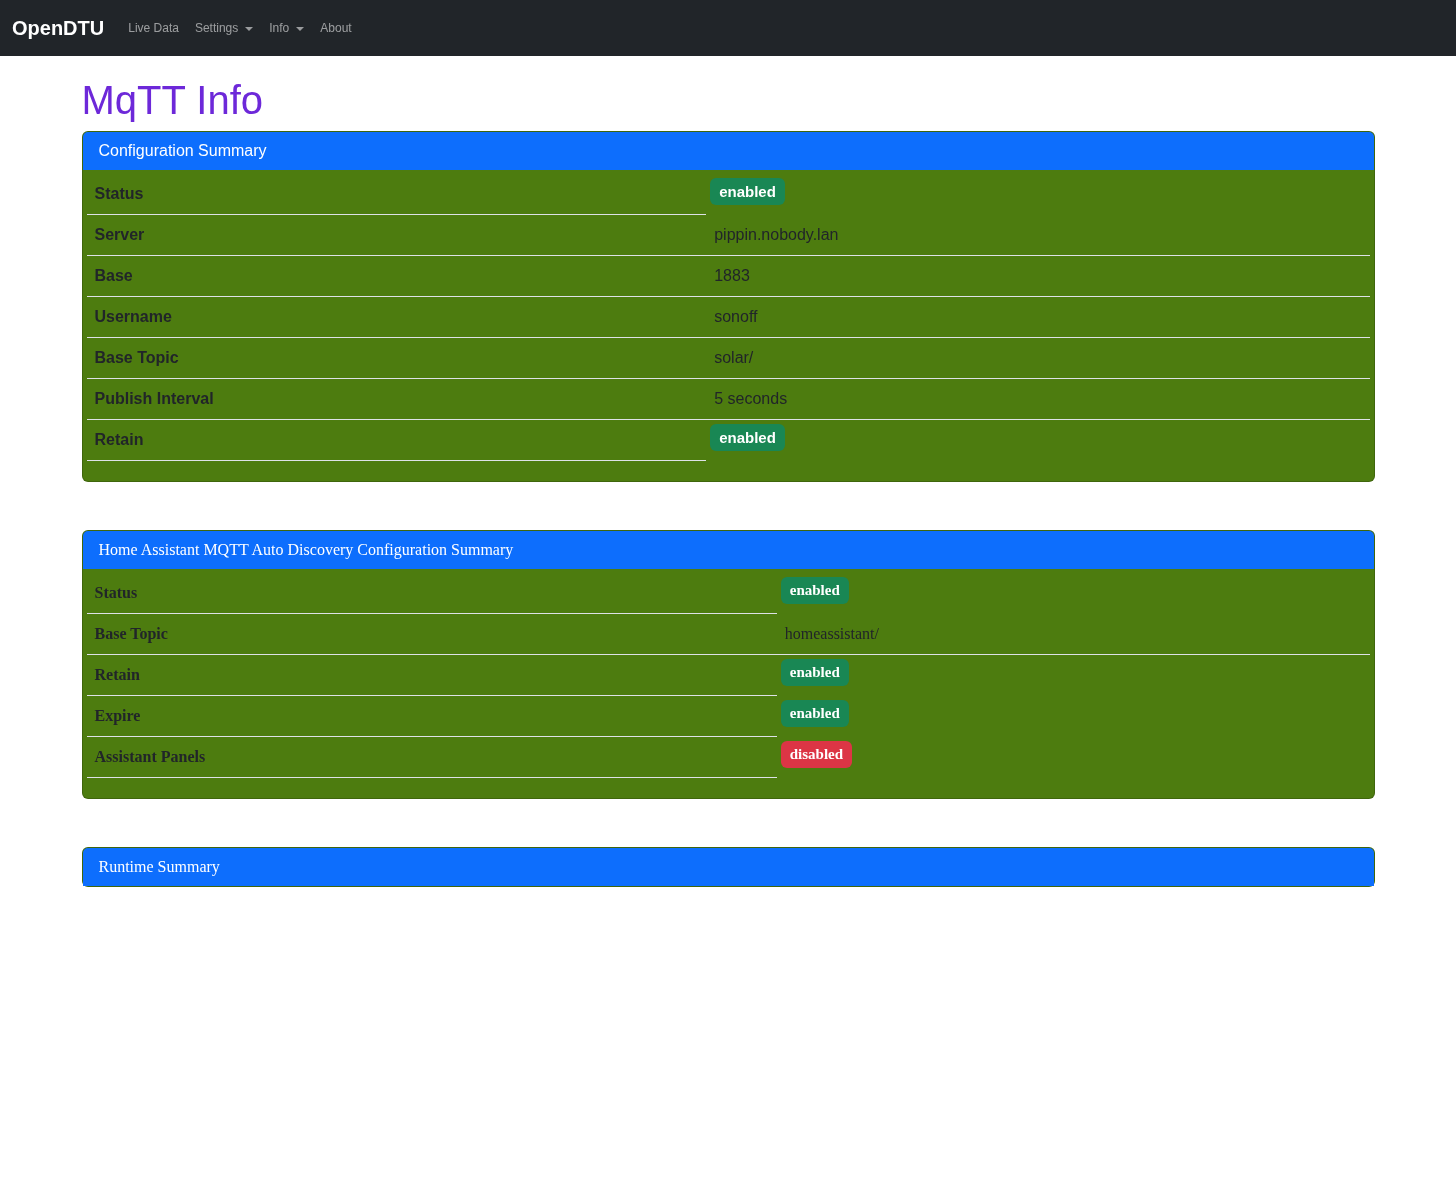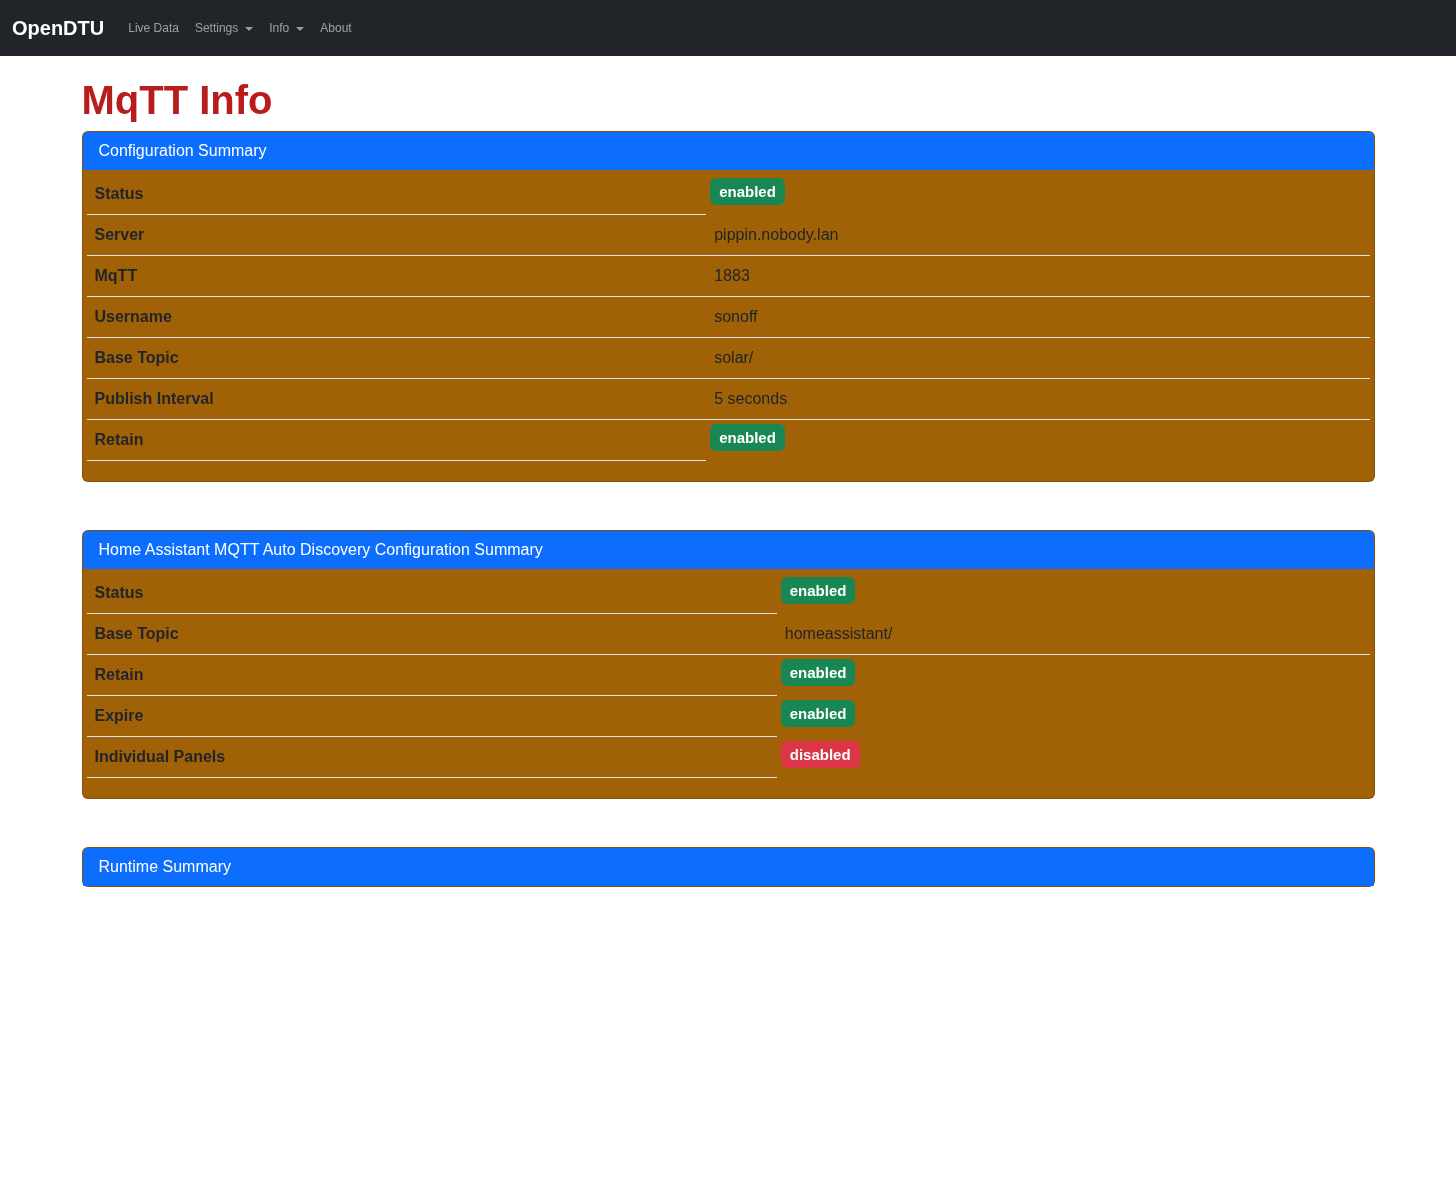--- a/index.html
+++ b/index.html
@@ -45,33 +45,33 @@
     border-top: 4px solid rgba(255,255,255,0.55);
     border-left: 4px solid transparent;
     border-right: 4px solid transparent;
     margin-top: 2px;
   }
 
   
   .container { width: 1293px; margin: 0 auto; }
   h1.page-title {
     font-size: 40px;
-    font-weight: 700;
+    font-weight: 400;
     line-height: 1.15;
     margin: 21px 0 8px 0;
-    color: #b91c1c;
+    color: #6d28d9;
   }
 
   
   .card {
     border: 1px solid rgba(0,0,0,0.175);
     border-radius: 6px;
-    background: #a16207;
-  }
-  .card.spaced { margin-top: 48px; }
+    background: #4d7c0f;
+  }
+  .card.spaced { margin-top: 48px; font-family: Liberation Serif, serif; }
   .card-header {
     background: #0d6efd;
     color: #ffffff;
     font-size: 16px;
     padding: 7px 16px;
     line-height: 1.5;
     border-radius: 5px 5px 0 0;
   }
   .card-body { padding: 4px; }
 
@@ -144,21 +144,21 @@
               <td class="label">Status</td>
               <td class="badge-cell">
                 <span class="badge success">enabled</span>
               </td>
             </tr>
             <tr>
               <td class="label">Server</td>
               <td>pippin.nobody.lan</td>
             </tr>
             <tr>
-              <td class="label">MqTT</td>
+              <td class="label">Base</td>
               <td>1883</td>
             </tr>
             <tr>
               <td class="label">Username</td>
               <td>sonoff</td>
             </tr>
             <tr>
               <td class="label">Base Topic</td>
               <td>solar/</td>
             </tr>
@@ -198,21 +198,21 @@
                 <span class="badge success">enabled</span>
               </td>
             </tr>
             <tr>
               <td class="label">Expire</td>
               <td class="badge-cell">
                 <span class="badge success">enabled</span>
               </td>
             </tr>
             <tr>
-              <td class="label">Individual Panels</td>
+              <td class="label">Assistant Panels</td>
               <td class="badge-cell">
                 <span class="badge danger">disabled</span>
               </td>
             </tr>
           </tbody>
         </table>
       </div>
     </section>
 
     <section class="card spaced">

